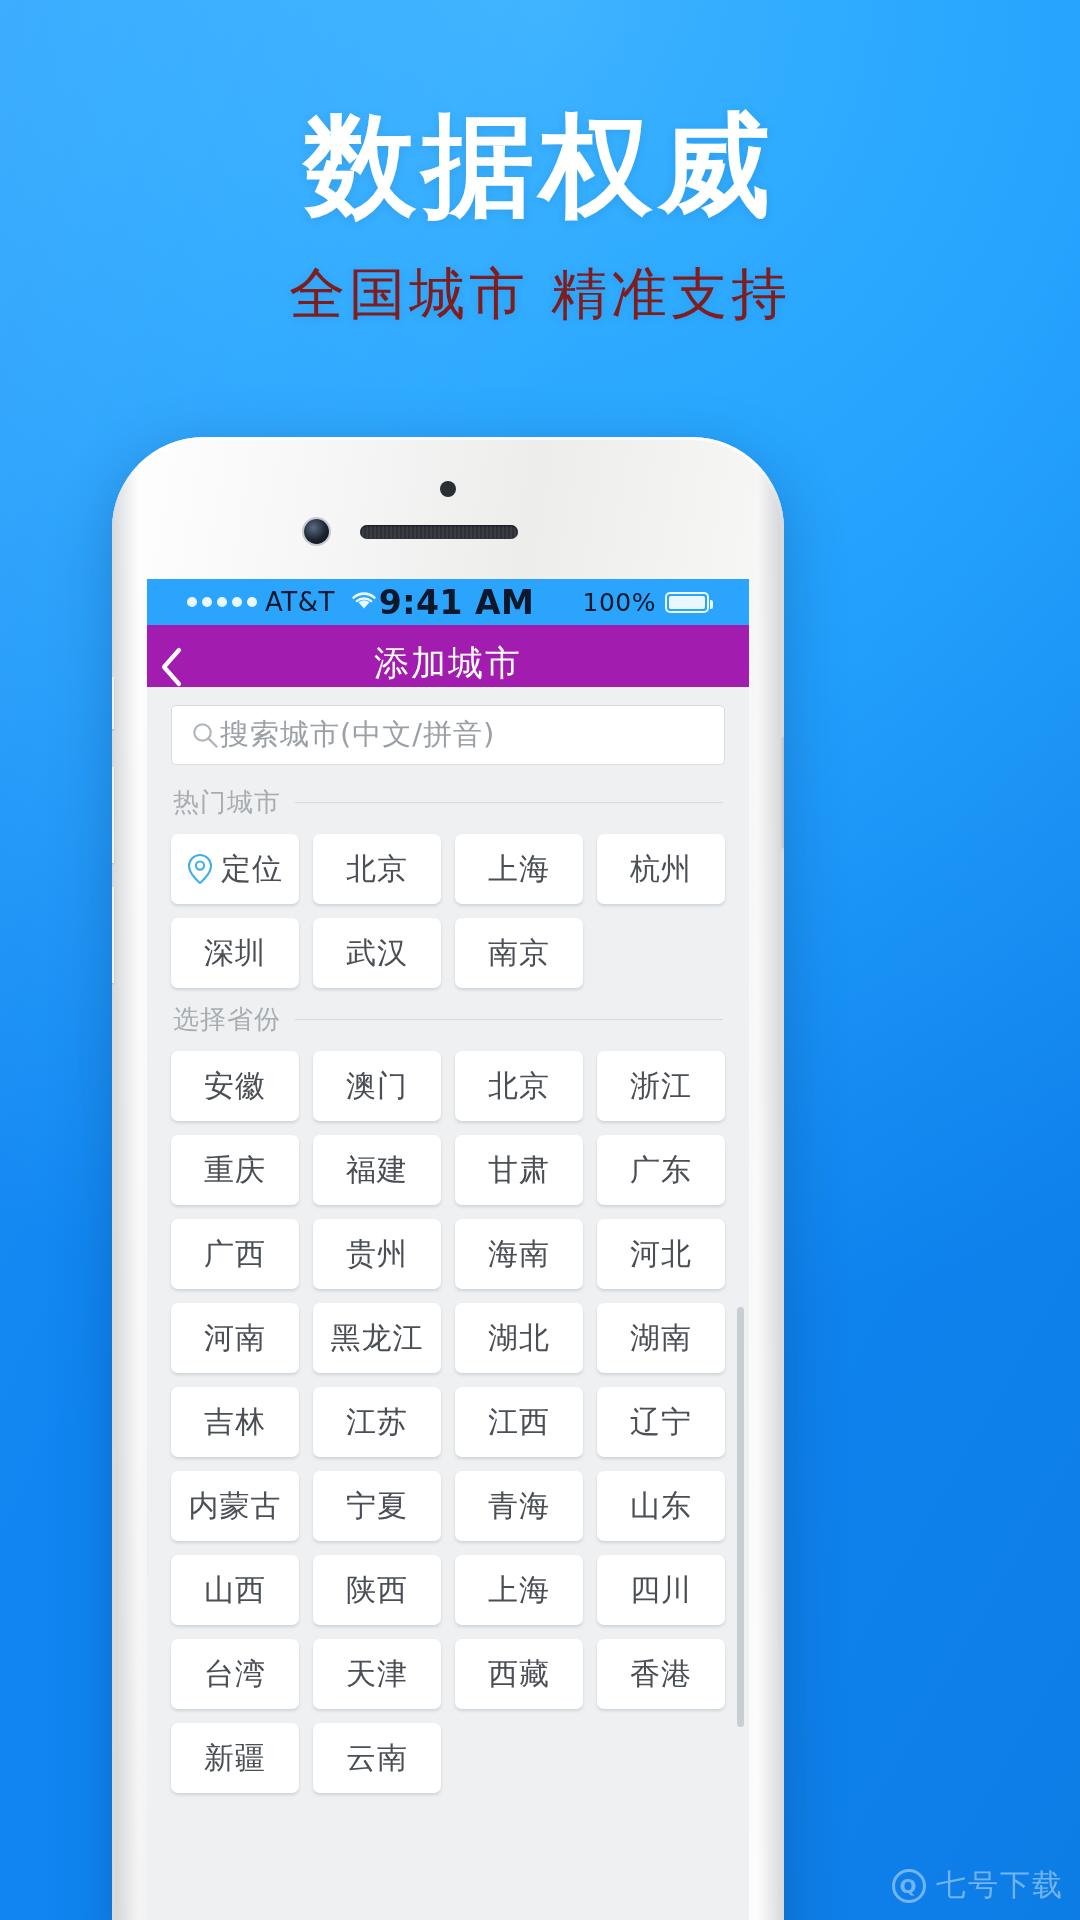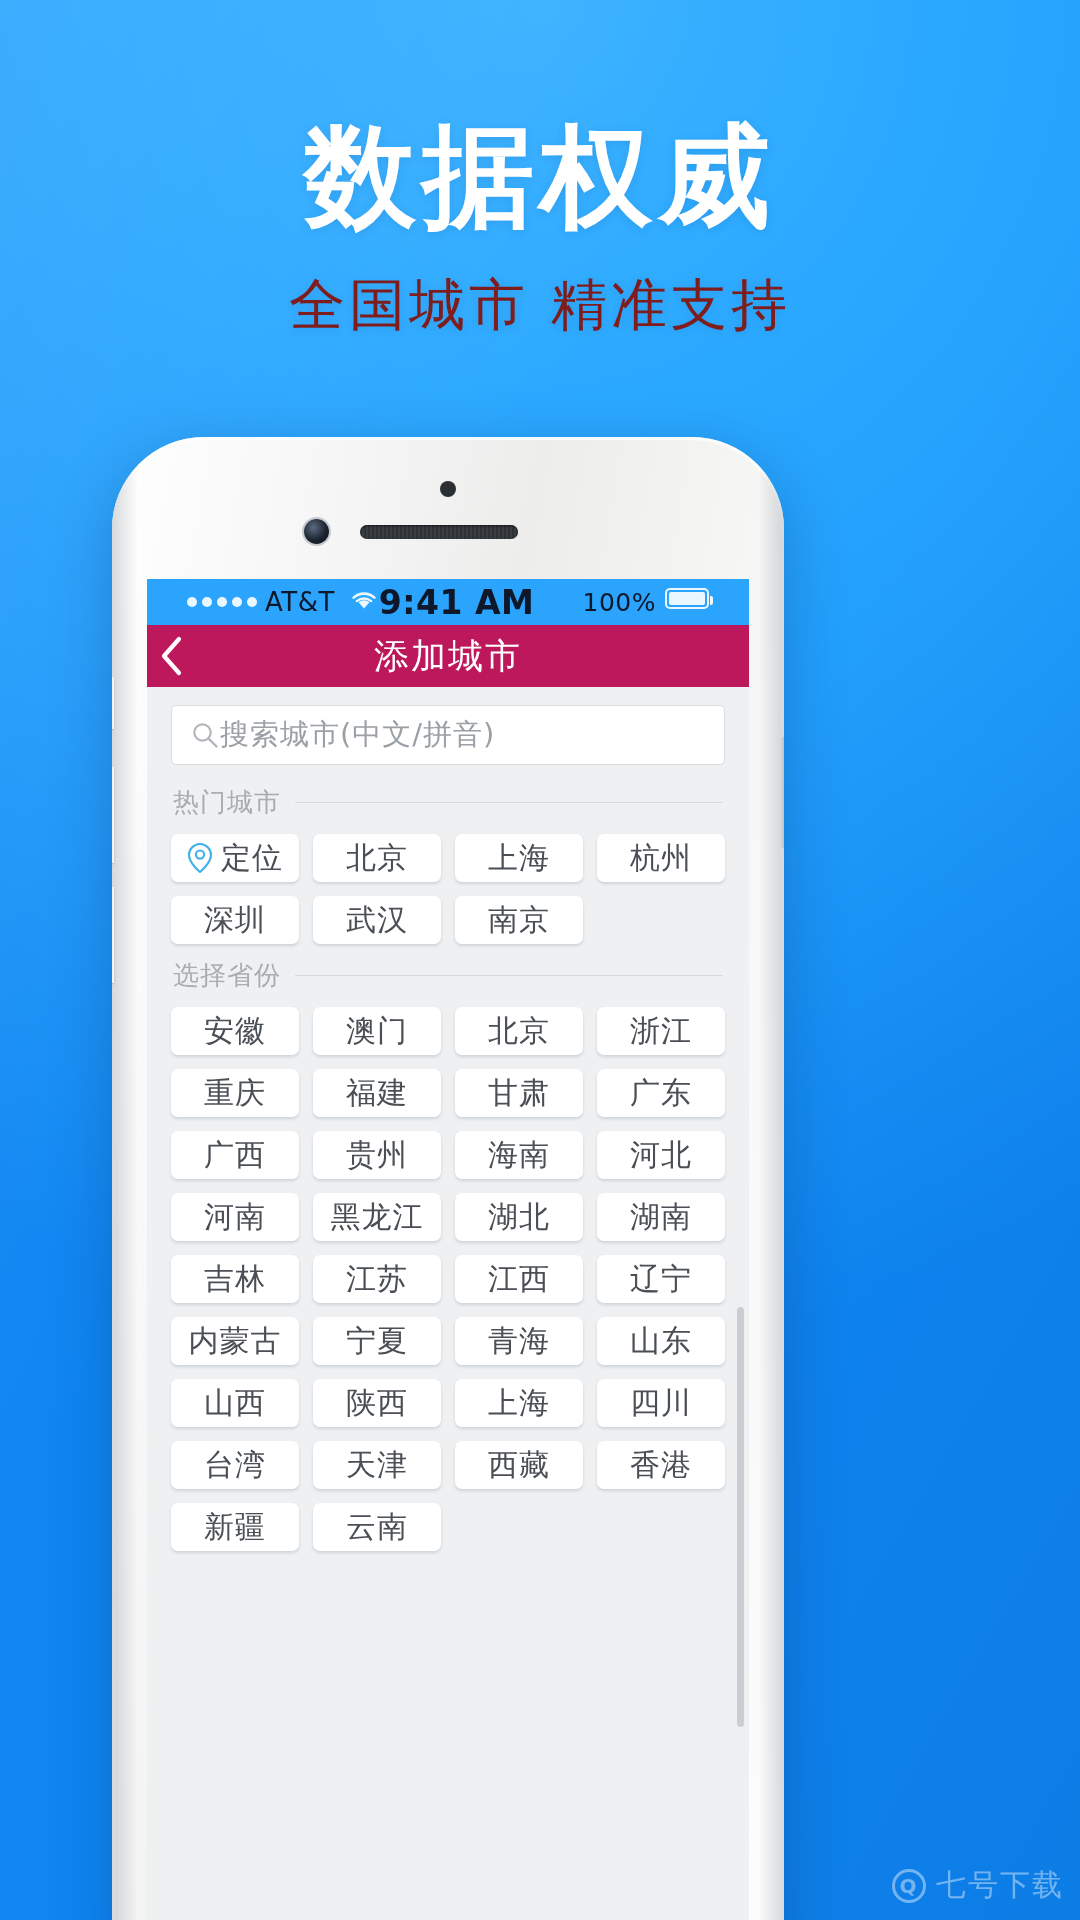--- a/index.html
+++ b/index.html
@@ -18,21 +18,21 @@
       linear-gradient(160deg,#35b0ff 0%,#1f9cfb 55%,#0b7fee 100%);
   }
   .promo-bg:after{
     content:""; position:absolute; inset:0;
     background:linear-gradient(115deg,rgba(255,255,255,.10) 0%,rgba(255,255,255,0) 38%),
                linear-gradient(300deg,rgba(0,60,140,.12) 0%,rgba(0,0,0,0) 45%);
   }
 
   
   .headline-wrap{
-    position:absolute; top:112px; left:0; right:0;
+    position:absolute; top:101px; left:0; right:0;
     text-align:center; z-index:5;
   }
   .headline{
     color:#ffffff;
     font-size:112px;
     line-height:1.16;
     font-weight:700;
     letter-spacing:6px;
     text-shadow:0 2px 10px rgba(0,60,120,.13);
   }
@@ -115,36 +115,36 @@
     display:flex; align-items:center;
     padding:0 40px;
     color:#0f172a; font-size:26px; letter-spacing:.5px;
   }
   .sb-left{ display:flex; align-items:center; gap:8px; flex:1; }
   .sig-dots{ display:flex; gap:5px; }
   .sig-dots i{ width:10px;height:10px;border-radius:50%;background:#eaf7ff;display:block; }
   .carrier{ font-size:26px; }
   .wifi-icon{ display:inline-block; margin-left:6px; }
   .sb-center{ flex:0 0 auto; font-size:33px; font-weight:600; }
-  .sb-right{ flex:1; display:flex; justify-content:flex-end; gap:9px; }
+  .sb-right{ flex:1; display:flex; align-items:center; justify-content:flex-end; gap:9px; }
   .batt-pct{ font-size:25px; }
   .batt{
     width:44px; height:21px; border:2px solid #eaf7ff; border-radius:5px;
     position:relative; padding:2px;
   }
   .batt i{ display:block; height:100%; width:100%; background:#eaf7ff; border-radius:2px; }
   .batt:after{
     content:""; position:absolute; right:-6px; top:6px;
     width:3px; height:9px; background:#eaf7ff; border-radius:0 2px 2px 0;
   }
 
   
   .navbar{
-    height:62px; background:#be185d;
-    display:flex; align-items:center; position:relative;
+    height:62px; background:#a21caf;
+    display:flex; align-items:flex-end; position:relative;
     padding:0 4px;
   }
   .nav-back{
     width:40px; height:40px; display:flex; align-items:center; justify-content:center;
     cursor:pointer;
   }
   .nav-back svg{ display:block; }
   .nav-title{
     position:absolute; left:0; right:0; text-align:center;
     color:#ffffff; font-size:35px; letter-spacing:2px; pointer-events:none;
@@ -170,21 +170,21 @@
   }
   .sec-title{ color:#a8adb2; font-size:26px; letter-spacing:1px; white-space:nowrap; }
   .sec-rule{ flex:1; height:1px; background:#d7dade; }
 
   .grid{
     display:grid; grid-template-columns:repeat(4,1fr);
     gap:14px 14px;
     padding:8px 24px 0 24px;
   }
   .chip{
-    height:48px; background:#ffffff; border-radius:7px;
+    height:70px; background:#ffffff; border-radius:7px;
     display:flex; align-items:center; justify-content:center; gap:8px;
     color:#4a4f55; font-size:30px; letter-spacing:1px;
     box-shadow:0 2px 3px rgba(120,130,140,.25);
     cursor:pointer;
   }
   .chip.locate{ color:#4a4f55; }
   .pin-icon{ display:flex; align-items:center; }
 
   
   .list-scrollbar{

